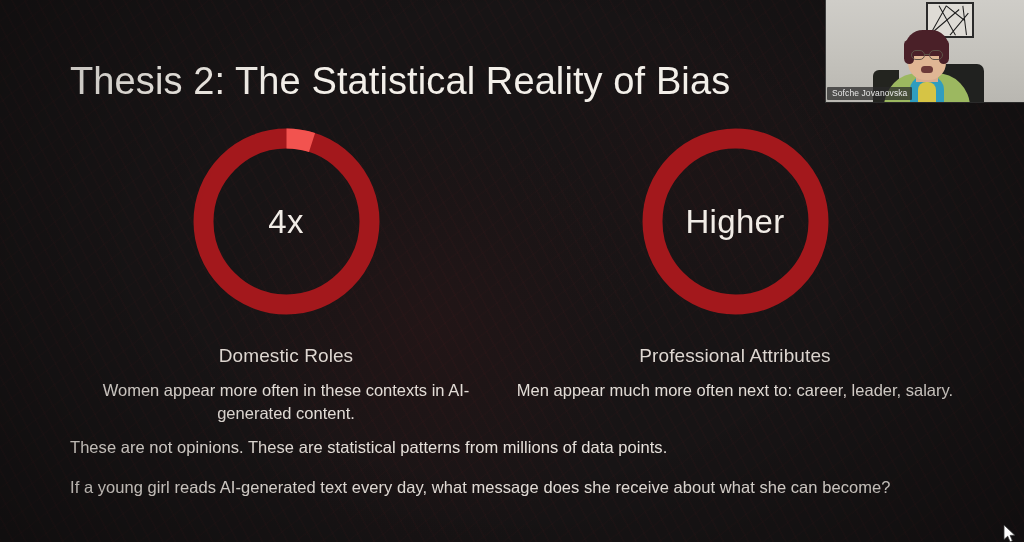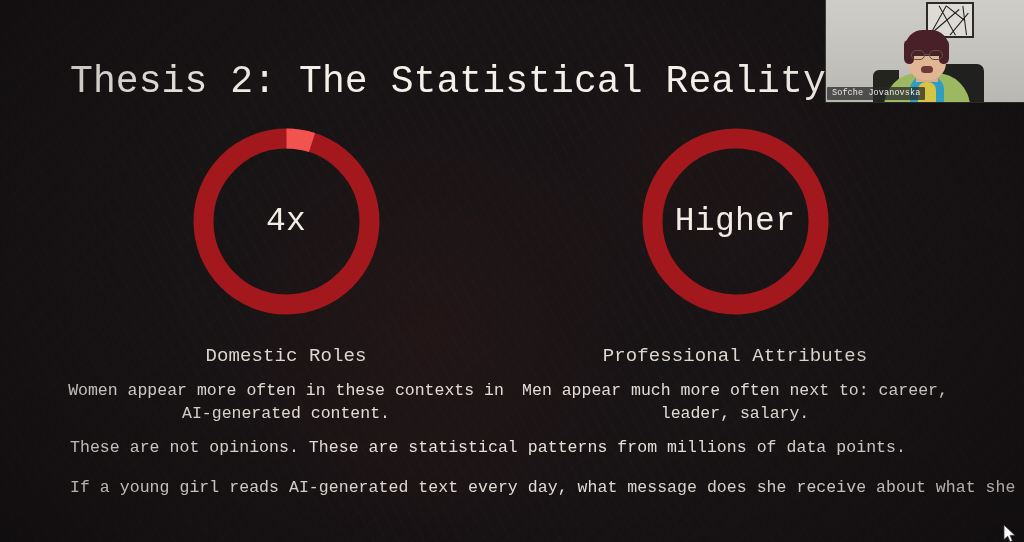--- a/index.html
+++ b/index.html
@@ -7,21 +7,20 @@
     width:1024px; height:542px;
     background:#000;
     font-family:"Liberation Sans", sans-serif;
     overflow:hidden;
   }
   #stage {
     position:relative;
     width:1024px; height:542px;
     background:#171415;
     overflow:hidden;
-    font-family:Liberation Mono, monospace;
   }
   
   #bg-texture {
     position:absolute; inset:0;
     background:
       repeating-linear-gradient(62deg, rgba(120,30,34,0.055) 0px, rgba(120,30,34,0.055) 1.5px, rgba(0,0,0,0) 2px, rgba(0,0,0,0) 11px),
       repeating-linear-gradient(-38deg, rgba(110,26,30,0.04) 0px, rgba(110,26,30,0.04) 1.2px, rgba(0,0,0,0) 2px, rgba(0,0,0,0) 16px),
       radial-gradient(ellipse 300px 330px at 430px 330px, rgba(128,32,36,0.10), rgba(0,0,0,0) 70%),
       radial-gradient(ellipse 260px 240px at 700px 180px, rgba(110,28,32,0.05), rgba(0,0,0,0) 72%);
     pointer-events:none;

